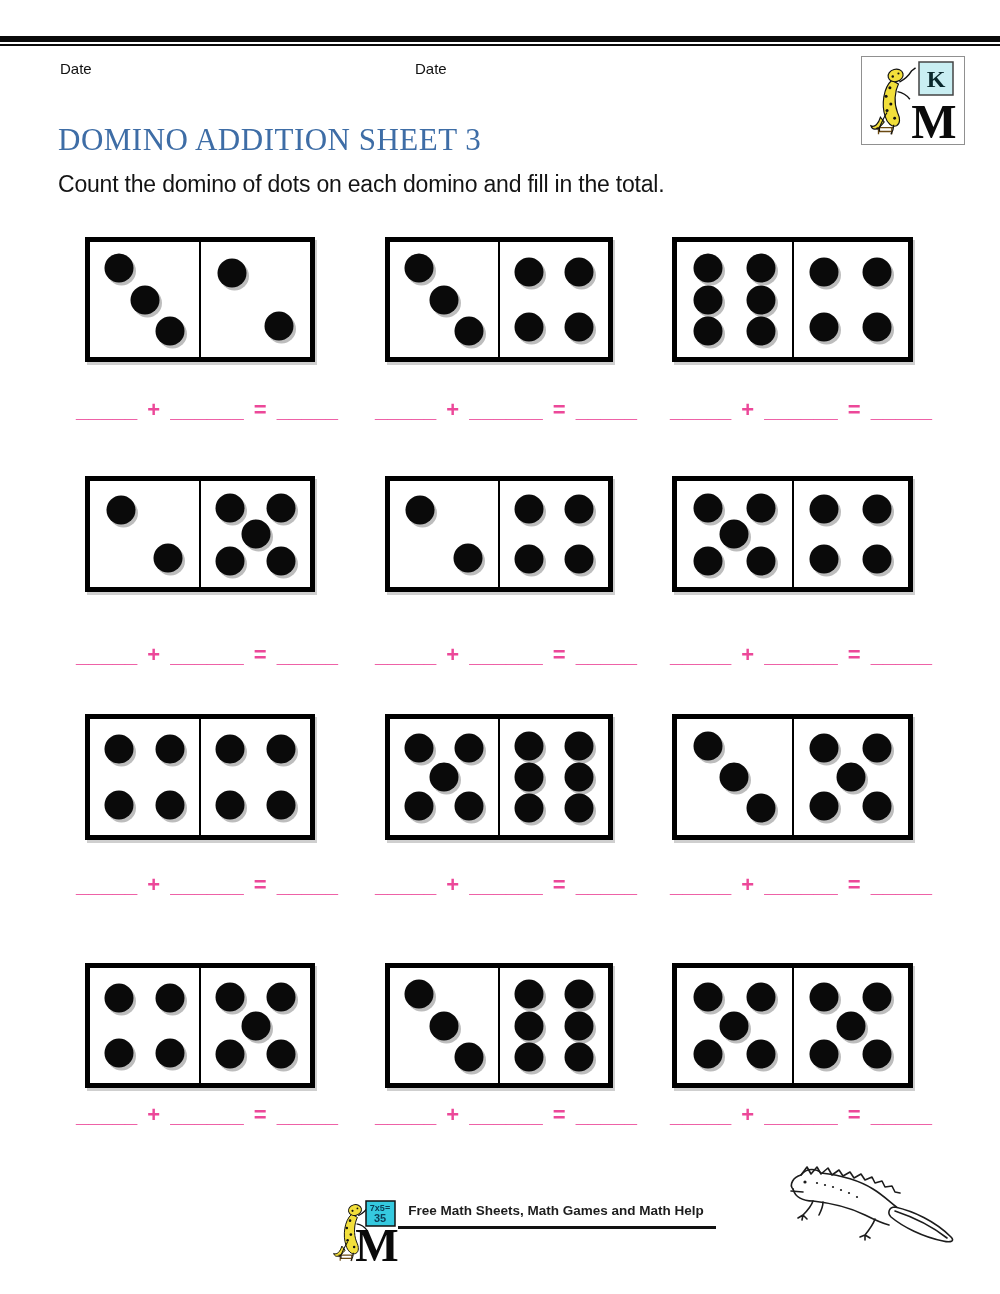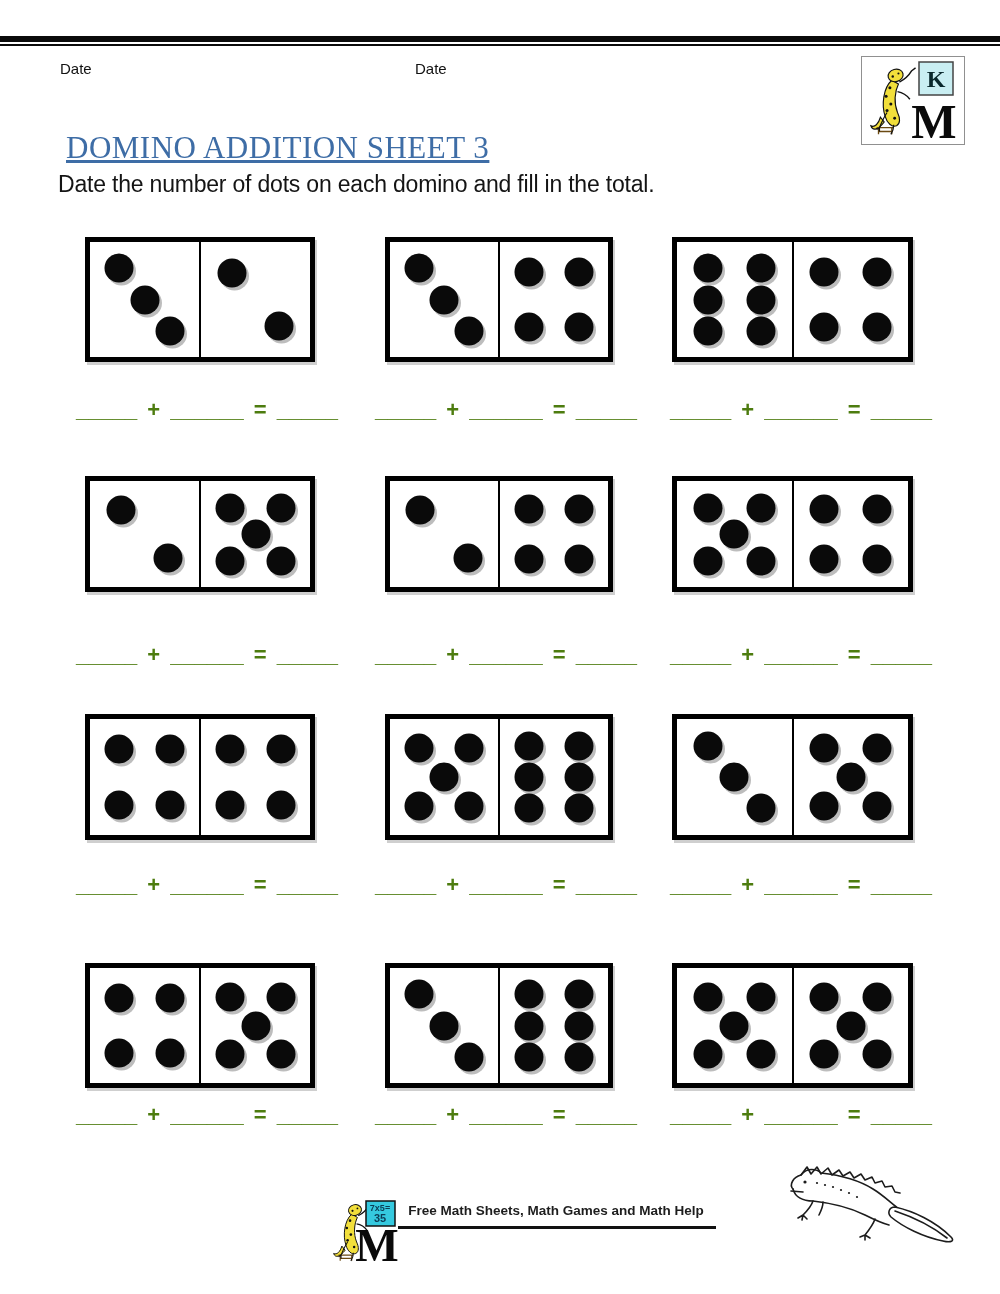--- a/index.html
+++ b/index.html
@@ -4,33 +4,33 @@
 <style>
   html,body{margin:0;padding:0;background:#fff;}
   .sheet{position:relative;width:1000px;height:1294px;background:#fff;overflow:hidden;
          font-family:"Liberation Sans",sans-serif;color:#111;}
   .rule-thick{position:absolute;left:0;top:36px;width:1000px;height:6px;background:#0a0a0a;}
   .rule-thin{position:absolute;left:0;top:44px;width:1000px;height:1.5px;background:#0a0a0a;}
   .name-label{position:absolute;left:60px;top:60px;font-size:15px;}
   .date-label{position:absolute;left:415px;top:60px;font-size:15px;text-align:center;}
   .header-logo{position:absolute;left:861px;top:56px;width:102px;height:87px;background:#fff;
                border:1px solid #909090;}
-  .page-title{position:absolute;left:58px;top:122px;margin:8px;
+  .page-title{position:absolute;left:58px;top:122px;margin:0;
               font-family:"Liberation Serif",serif;font-weight:normal;
-              font-size:31px;letter-spacing:.5px;color:#3e6da6;white-space:nowrap;text-decoration:underline;}
+              font-size:31px;letter-spacing:.5px;color:#3e6da6;white-space:nowrap;}
   .instruction{position:absolute;left:58px;top:171px;margin:0;font-size:23px;
                letter-spacing:-.2px;color:#141414;white-space:nowrap;}
   .domino{position:absolute;background:#fff;border:5px solid #000;display:flex;
           box-shadow:2px 3px 0 #cfcfcf;box-sizing:border-box;}
   .half{position:relative;flex:1;}
   .half.left{border-right:2px solid #000;}
   .dot{position:absolute;width:29px;height:29px;background:#0a0a0a;border-radius:50%;
        transform:translate(-50%,-50%);box-shadow:2.5px 3px 0 #bdbdbd;}
   .equation{position:absolute;width:280px;text-align:center;white-space:nowrap;
-            font-size:22px;font-weight:700;color:#4d7c0f;word-spacing:4px;}
+            font-size:22px;font-weight:700;color:#ec4899;word-spacing:4px;}
   .footer-tagline{position:absolute;left:395px;top:1203px;width:322px;text-align:center;
                   font-size:13.5px;font-weight:700;color:#1d1d1d;white-space:nowrap;}
   .footer-rule{position:absolute;left:398px;top:1226px;width:318px;height:2.5px;background:#111;}
   .site-text{position:absolute;left:401px;top:1230px;font-size:26px;font-weight:700;
              letter-spacing:.5px;color:#fff;white-space:nowrap;
              text-shadow:-1.5px -1.5px 0 #000,1.5px -1.5px 0 #000,-1.5px 1.5px 0 #000,
                          1.5px 1.5px 0 #000,0 -1.5px 0 #000,0 1.5px 0 #000,
                          -1.5px 0 0 #000,1.5px 0 0 #000;}
   .footer-logo{position:absolute;left:330px;top:1197px;}
   .newt{position:absolute;left:783px;top:1145px;}
@@ -70,21 +70,21 @@
         </g>
       </defs>
       <use href="#sala" transform="translate(7,8) scale(0.95)"></use>
       <rect x="57" y="5" width="34" height="33" fill="#c9eef2" stroke="#444" stroke-width="1.5"></rect>
       <text x="74" y="30" text-anchor="middle" font-family="'Liberation Serif',serif" font-weight="bold" font-size="24" fill="#09282c">K</text>
       <text x="72" y="81" text-anchor="middle" font-family="'Liberation Serif',serif" font-weight="bold" font-size="48" fill="#0a0a0a">M</text>
     </svg>
   </div>
 
   <h1 class="page-title" style="color: rgb(62, 109, 166);">DOMINO ADDITION SHEET 3</h1>
-  <p class="instruction">Date the number of dots on each domino and fill in the total.</p>
+  <p class="instruction">Count the domino of dots on each domino and fill in the total.</p>
 
   <div id="domino-grid">
       <div class="domino" style="left: 85px; top: 237px; width: 230px; height: 125px;">
         <div class="half left">
           <span class="dot" style="left: 27%; top: 23%;"></span>
           <span class="dot" style="left: 50%; top: 50%;"></span>
           <span class="dot" style="left: 73%; top: 77%;"></span>
         </div>
         <div class="half right">
           <span class="dot" style="left: 28%; top: 27%;"></span>

